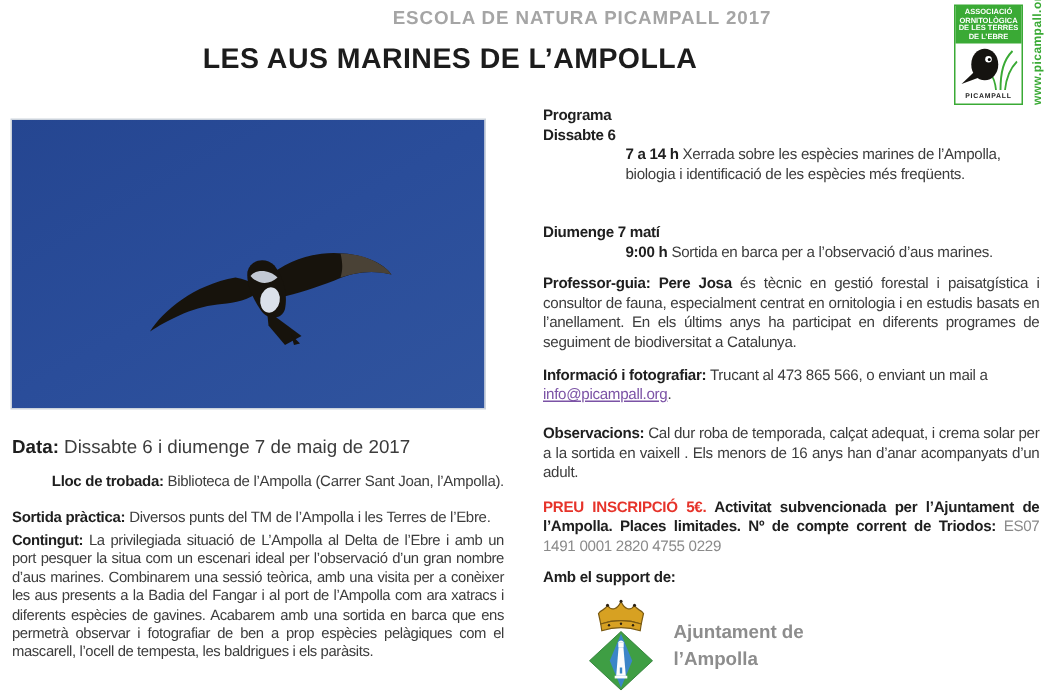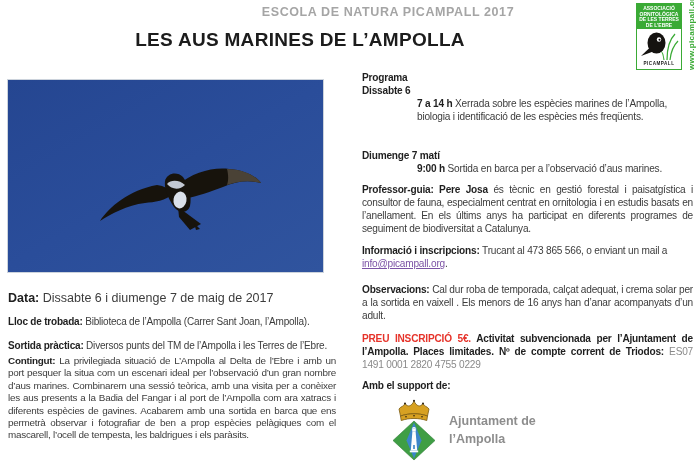--- a/index.html
+++ b/index.html
@@ -96,21 +96,21 @@
       </g>
       <path d="M219 89 C236 89 249 97 253 103 C242 100 230 101 219 105 C221 99 220 93 219 89 Z" fill="#4a4236"></path>
       <path d="M159 104 C164 110 172 110 177 105 C172 100 163 99 159 104 Z" fill="#c3c9d3"></path>
       <ellipse cx="172" cy="120" rx="6.5" ry="8.5" fill="#dbe1ea" transform="rotate(10 172 120)"></ellipse>
     </svg>
   </div>
 
   <p class="lcol data-line" style="position:absolute;margin:0;">
     <b>Data:</b><span> Dissabte 6 i diumenge 7 de maig de 2017</span>
   </p>
-  <p class="lcol one-line lloc-line" style="position:absolute;margin:0;">
+  <p class="lcol one-line lloc-line" style="position:absolute;margin:0;text-align:right;">
     <b>Lloc de trobada:</b><span> Biblioteca de l’Ampolla (Carrer Sant Joan, l’Ampolla).</span>
   </p>
   <p class="lcol one-line sortida-line" style="position:absolute;margin:0;">
     <b>Sortida pràctica:</b><span> Diversos punts del TM de l’Ampolla i les Terres de l’Ebre.</span>
   </p>
   <p class="lcol contingut" style="position:absolute;margin:0;">
     <b>Contingut:</b><span> La privilegiada situació de L’Ampolla al Delta de l’Ebre i amb un port pesquer la situa com un escenari ideal per l’observació d’un gran nombre d’aus marines. Combinarem una sessió teòrica, amb una visita per a conèixer les aus presents a la Badia del Fangar i al port de l’Ampolla com ara xatracs i diferents espècies de gavines. Acabarem amb una sortida en barca que ens permetrà observar i fotografiar de ben a prop espècies pelàgiques com el mascarell, l’ocell de tempesta, les baldrigues i els paràsits.</span>
   </p>
 
   <div class="rcol rh programa-h" style="position:absolute;">Programa</div>
@@ -121,21 +121,21 @@
   <div class="rcol rh day2" style="position:absolute;">Diumenge 7 matí</div>
   <p class="rcol item item3" style="position:absolute;margin:0;">
     <b>9:00 h</b><span> Sortida en barca per a l’observació d’aus marines.</span>
   </p>
 
   <p class="rcol professor" style="position:absolute;margin:0;">
     <b>Professor-guia: Pere Josa</b><span> és tècnic en gestió forestal i paisatgística i consultor de fauna, especialment centrat en ornitologia i en estudis basats en l’anellament. En els últims anys ha participat en diferents programes de seguiment de biodiversitat a Catalunya.</span>
   </p>
 
   <p class="rcol info" style="position:absolute;margin:0;">
-    <b>Informació i inscripcions:</b><span> Trucant al 473 865 566, o enviant un mail a </span><a class="email-link">info@picampall.org</a><span>.</span>
+    <b>Informació i fotografiar:</b><span> Trucant al 473 865 566, o enviant un mail a </span><a class="email-link">info@picampall.org</a><span>.</span>
   </p>
 
   <p class="rcol observ" style="position:absolute;margin:0;">
     <b>Observacions:</b><span> Cal dur roba de temporada, calçat adequat, i crema solar per a la sortida en vaixell . Els menors de 16 anys han d’anar acompanyats d’un adult.</span>
   </p>
 
   <p class="rcol preu" style="position:absolute;margin:0;">
     <span class="red-b">PREU INSCRIPCIÓ 5€.</span><b> Activitat subvencionada per l’Ajuntament de l’Ampolla. Places limitades. Nº de compte corrent de Triodos:</b><span class="account"> ES07 1491 0001 2820 4755 0229</span>
   </p>
 

